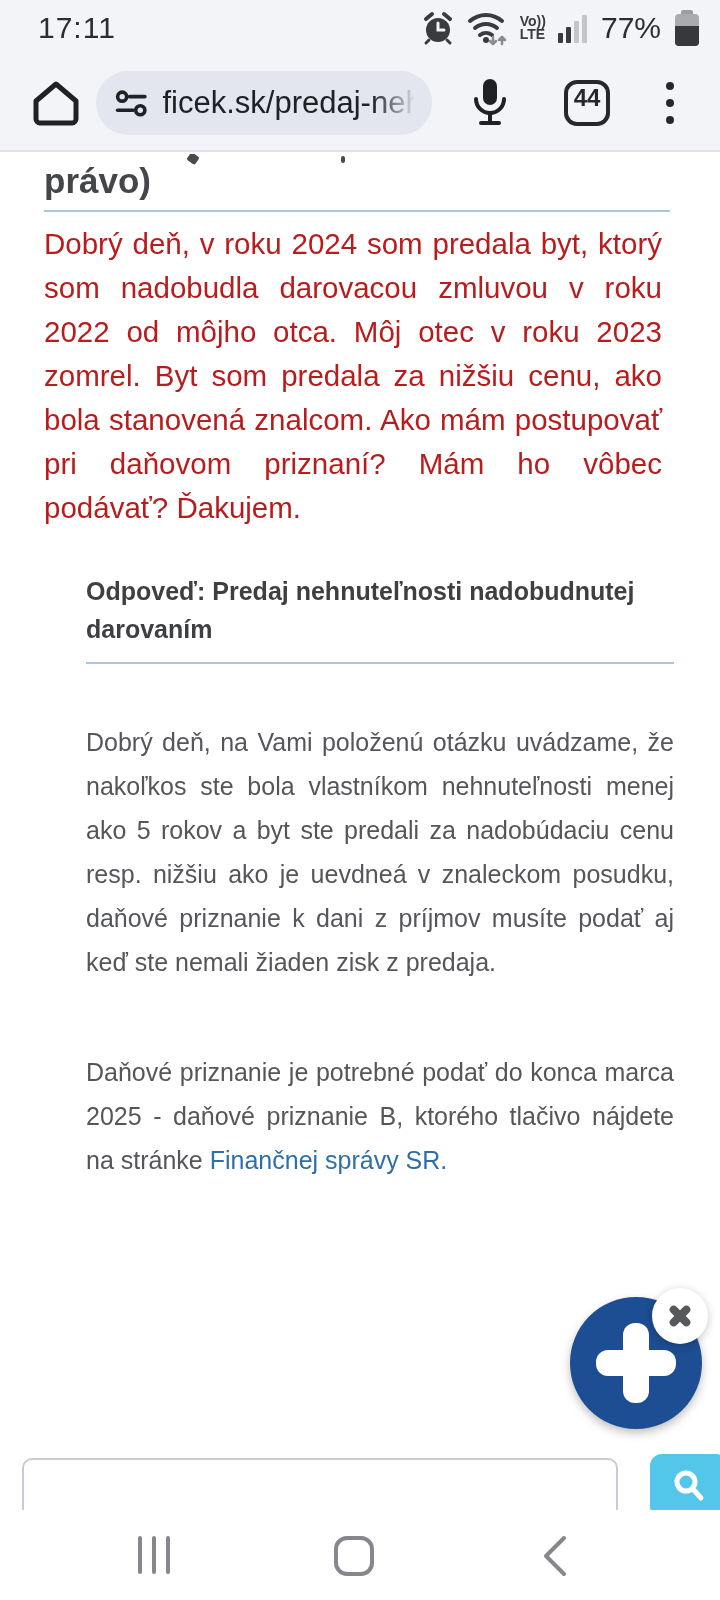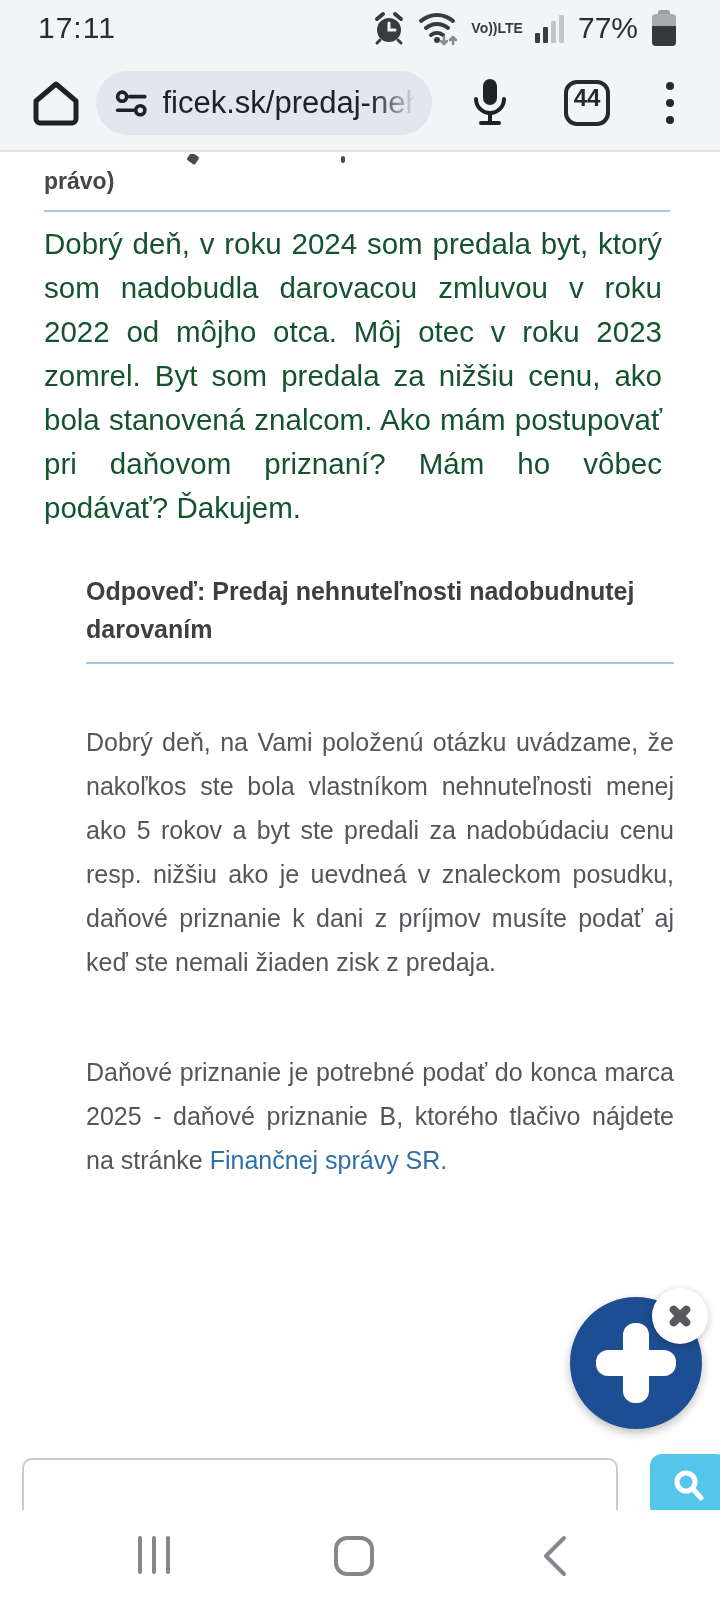--- a/index.html
+++ b/index.html
@@ -7,25 +7,25 @@
   .screen {
     position:relative; width:720px; height:1600px; margin:0 auto;
     background:#ffffff; overflow:hidden;
     font-family:"Liberation Sans", sans-serif;
   }
 
   
   .status-bar {
     position:absolute; top:0; left:0; width:720px; height:56px;
     background:#f2f4f8; display:flex; align-items:center;
-    justify-content:space-between; padding:0 44px 0 38px;
+    justify-content:space-between; padding:0 21px 0 38px;
   }
   .status-time { font-size:30px; color:#2c2d30; letter-spacing:1px; }
   .status-right { display:flex; align-items:center; gap:10px; }
-  .volte { display:flex; flex-direction:row; align-items:flex-start; line-height:13px; }
+  .volte { display:flex; flex-direction:column; align-items:flex-start; line-height:13px; }
   .volte span { font-size:14px; font-weight:bold; color:#3a3b3e; }
   .sigbars { display:flex; align-items:flex-end; gap:3px; height:30px; margin-left:2px; }
   .sigbars i { display:block; width:5px; border-radius:1px; }
   .sb1 { height:10px; background:#3a3b3e; }
   .sb2 { height:16px; background:#3a3b3e; }
   .sb3 { height:22px; background:#c3c5c9; }
   .sb4 { height:28px; background:#c3c5c9; }
   .batt-pct { font-size:30px; color:#2c2d30; margin-left:4px; }
   .battery { position:relative; width:24px; height:36px; margin-left:4px; }
   .battery .cap { position:absolute; top:0; left:6px; width:12px; height:5px; background:#9b9da1; border-radius:2px 2px 0 0; }
@@ -61,29 +61,29 @@
   .kebab i { width:8px; height:8px; border-radius:50%; background:#27282b; display:block; }
 
   
   .content { position:absolute; top:154px; left:0; width:720px; height:1356px; background:#fff; overflow:hidden; }
 
   .remnant { position:absolute; background:#4a4b4e; border-radius:2px; }
   .remnant.r1 { left:188px; top:0px; width:10px; height:9px; transform:rotate(35deg); }
   .remnant.r2 { left:341px; top:2px; width:4px; height:7px; }
 
   .h1-tail {
-    margin:6px 52px 0 44px; font-size:23px; font-weight:bold;
+    margin:6px 52px 0 44px; font-size:35px; font-weight:bold;
     color:#454649; line-height:42px;
   }
   .rule { border:0; border-top:2px solid #a5c8da; }
   .rule-top { margin:8px 50px 0 44px; }
 
   .q-par {
     margin:10px 58px 0 44px; font-size:29.5px; line-height:44px;
-    color:#14532d; text-align:justify;
+    color:#b91c1c; text-align:justify;
   }
 
   .answer { margin:42px 46px 0 86px; }
   .a-head { font-size:25px; font-weight:bold; color:#3e3f42; line-height:38px; }
   .rule-ans { margin:14px 0 0 0; }
   .a-date { margin-top:10px; font-size:29px; color:#55565a; }
   .a-par { margin-top:56px; font-size:25px; line-height:44px; color:#55565a; text-align:justify; }
   .a-par2 { margin-top:66px; }
   .a-link { color:#2d6fa6; cursor:pointer; }
 

